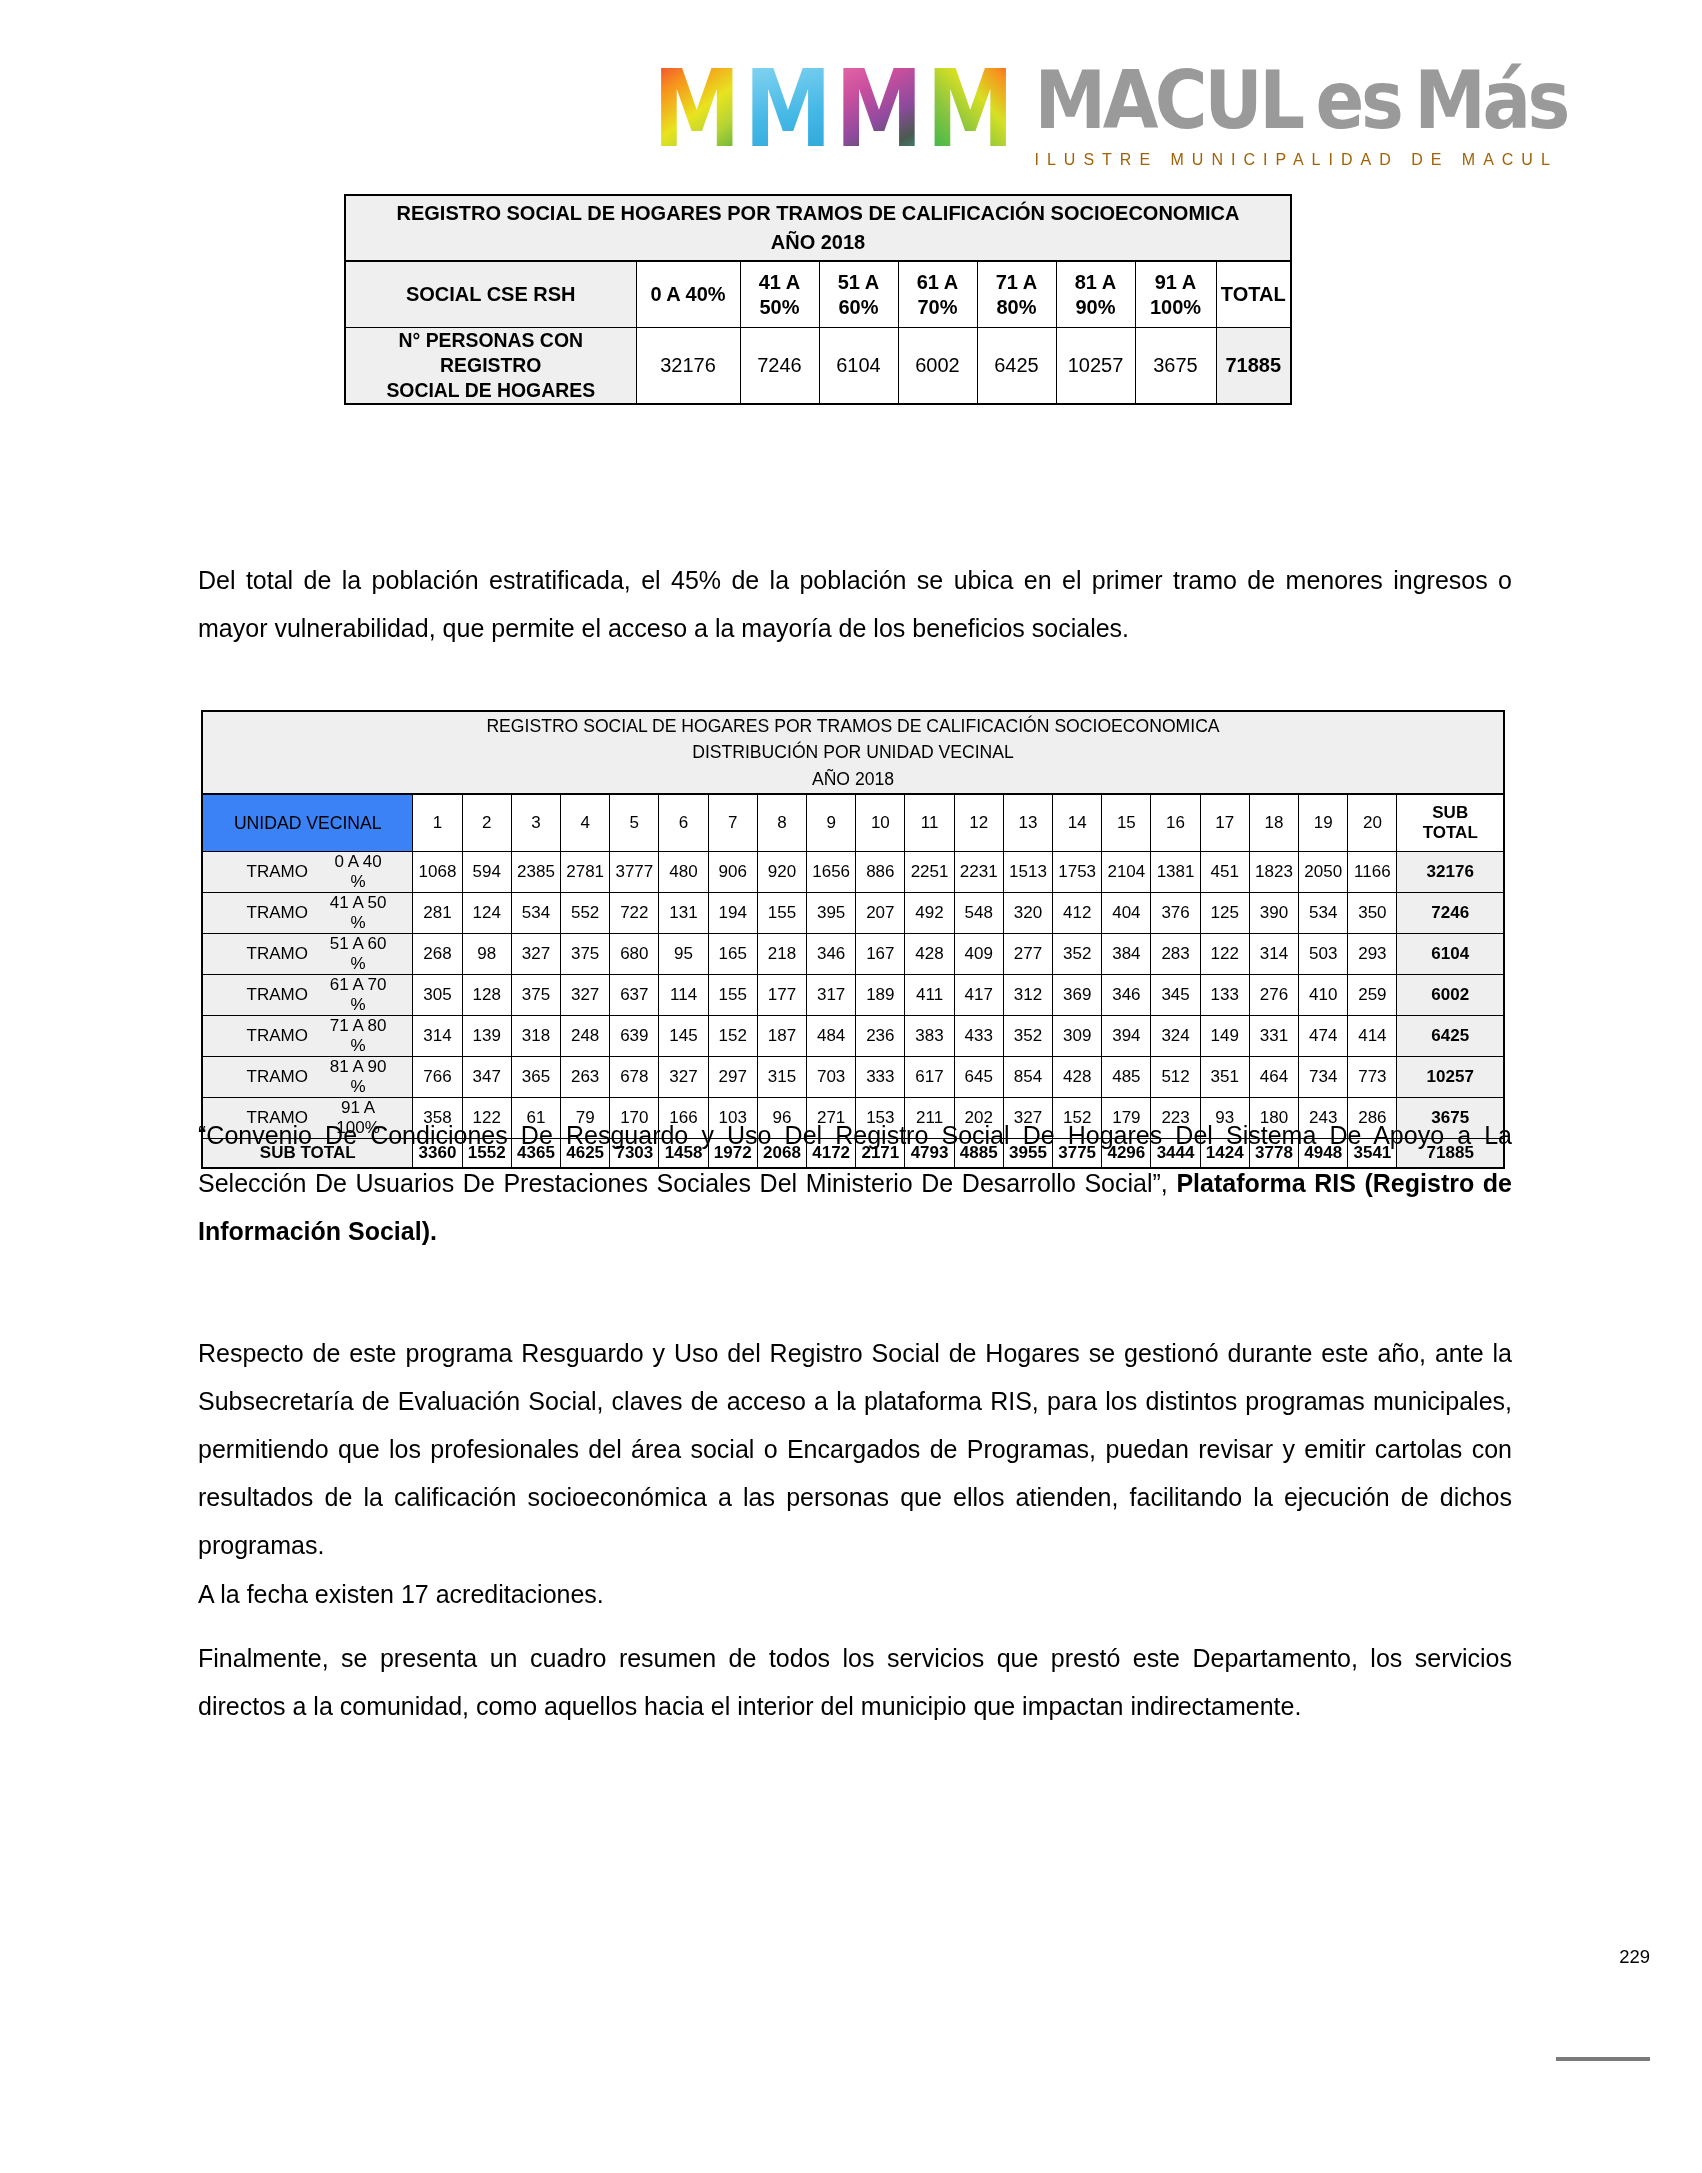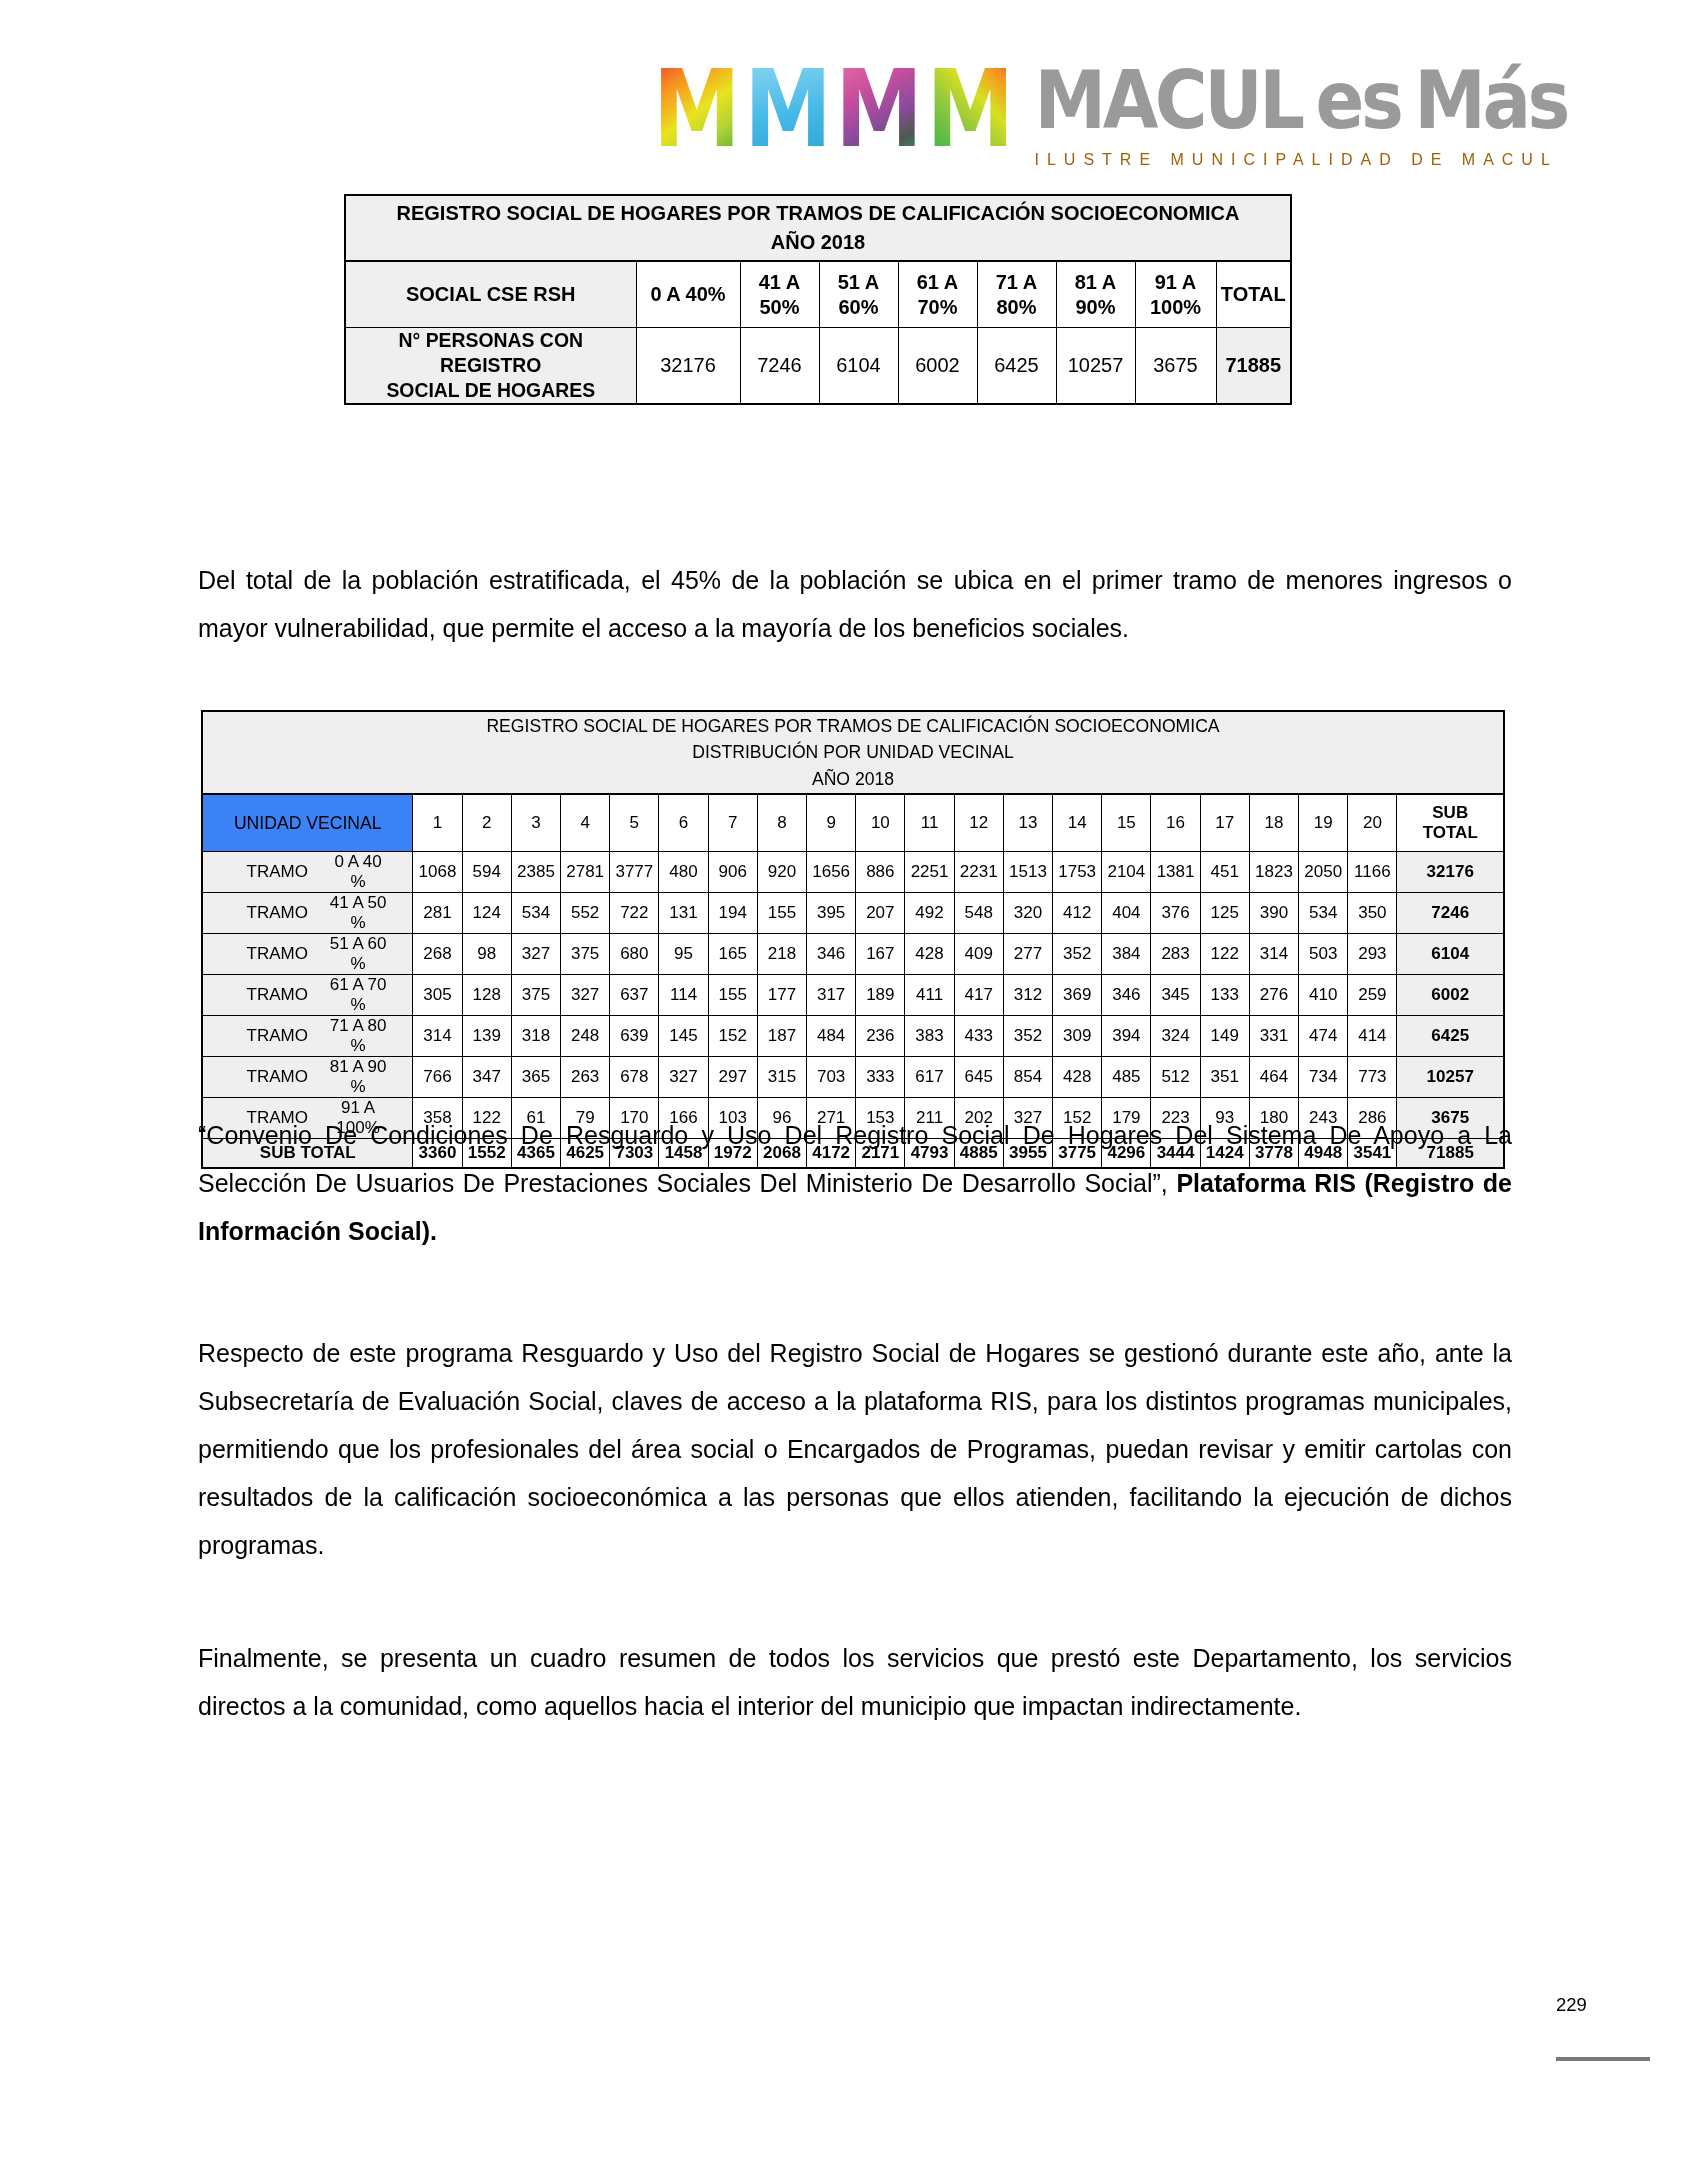--- a/index.html
+++ b/index.html
@@ -63,21 +63,21 @@
           text-align:justify;hyphens:none;}
   .p1{top:556px;}
   .p2{top:1111px;}
   .p3{top:1329px;}
   .p4{top:1570px;}
   .p5{top:1634px;}
   .bold{font-weight:700;}
 
   
   .footer-rule{position:absolute;left:1556px;top:2057px;width:94px;height:3.5px;background:#7a7a7a;}
-  .page-number{position:absolute;left:1556px;top:1994px;width:94px;text-align:left;font-size:18.5px;}
+  .page-number{position:absolute;left:1556px;top:1946px;width:94px;text-align:right;font-size:18.5px;}
 </style>
 </head>
 <body>
 
 <div class="page">
 
   <header class="logo">
     <div class="monogram">
       <span class="m m1">M</span>
       <span class="m m2">M</span>
@@ -432,19 +432,20 @@
           <td>3778</td>
           <td>4948</td>
           <td>3541</td>
           <td class="sub">71885</td>
         </tr>
       </tbody>
   </table>
 
   <p class="body-p p2"><span>“Convenio De Condiciones De Resguardo y Uso Del Registro Social De Hogares Del Sistema De Apoyo a La Selección De Usuarios De Prestaciones Sociales Del Ministerio De Desarrollo Social”, </span><span class="bold">Plataforma RIS (Registro de Información Social).</span></p>
   <p class="body-p p3">Respecto de este programa Resguardo y Uso del Registro Social de Hogares se gestionó durante este año, ante la Subsecretaría de Evaluación Social, claves de acceso a la plataforma RIS, para los distintos programas municipales, permitiendo que los profesionales del área social o Encargados de Programas, puedan revisar y emitir cartolas con resultados de la calificación socioeconómica a las personas que ellos atienden, facilitando la ejecución de dichos programas.</p>
+  <p class="body-p p4">A la fecha existen 17 acreditaciones.</p>
   <p class="body-p p5">Finalmente, se presenta un cuadro resumen de todos los servicios que prestó este Departamento, los servicios directos a la comunidad, como aquellos hacia el interior del municipio que impactan indirectamente.</p>
 
   <div class="footer-rule"></div>
   <div class="page-number">229</div>
 
 </div>
 
 
 </body></html>

